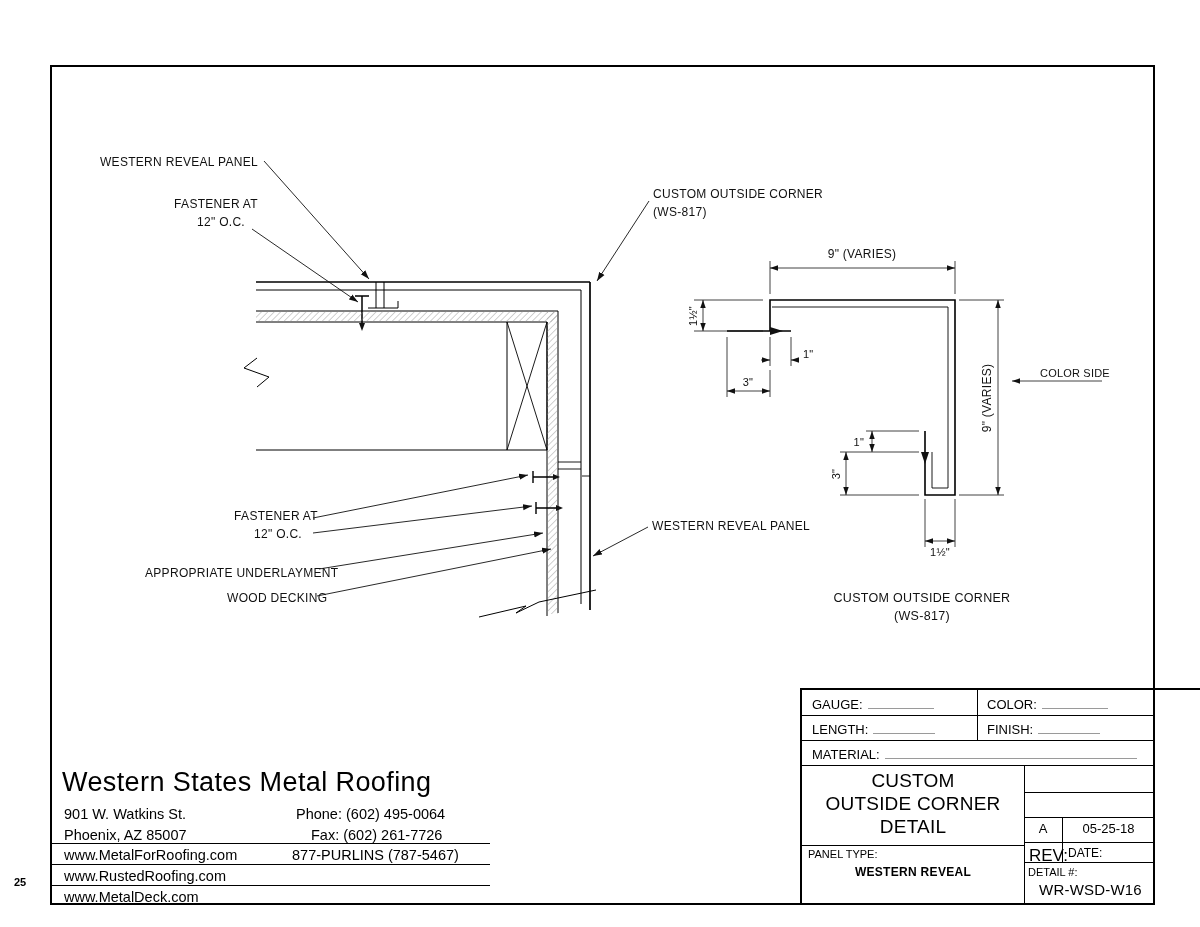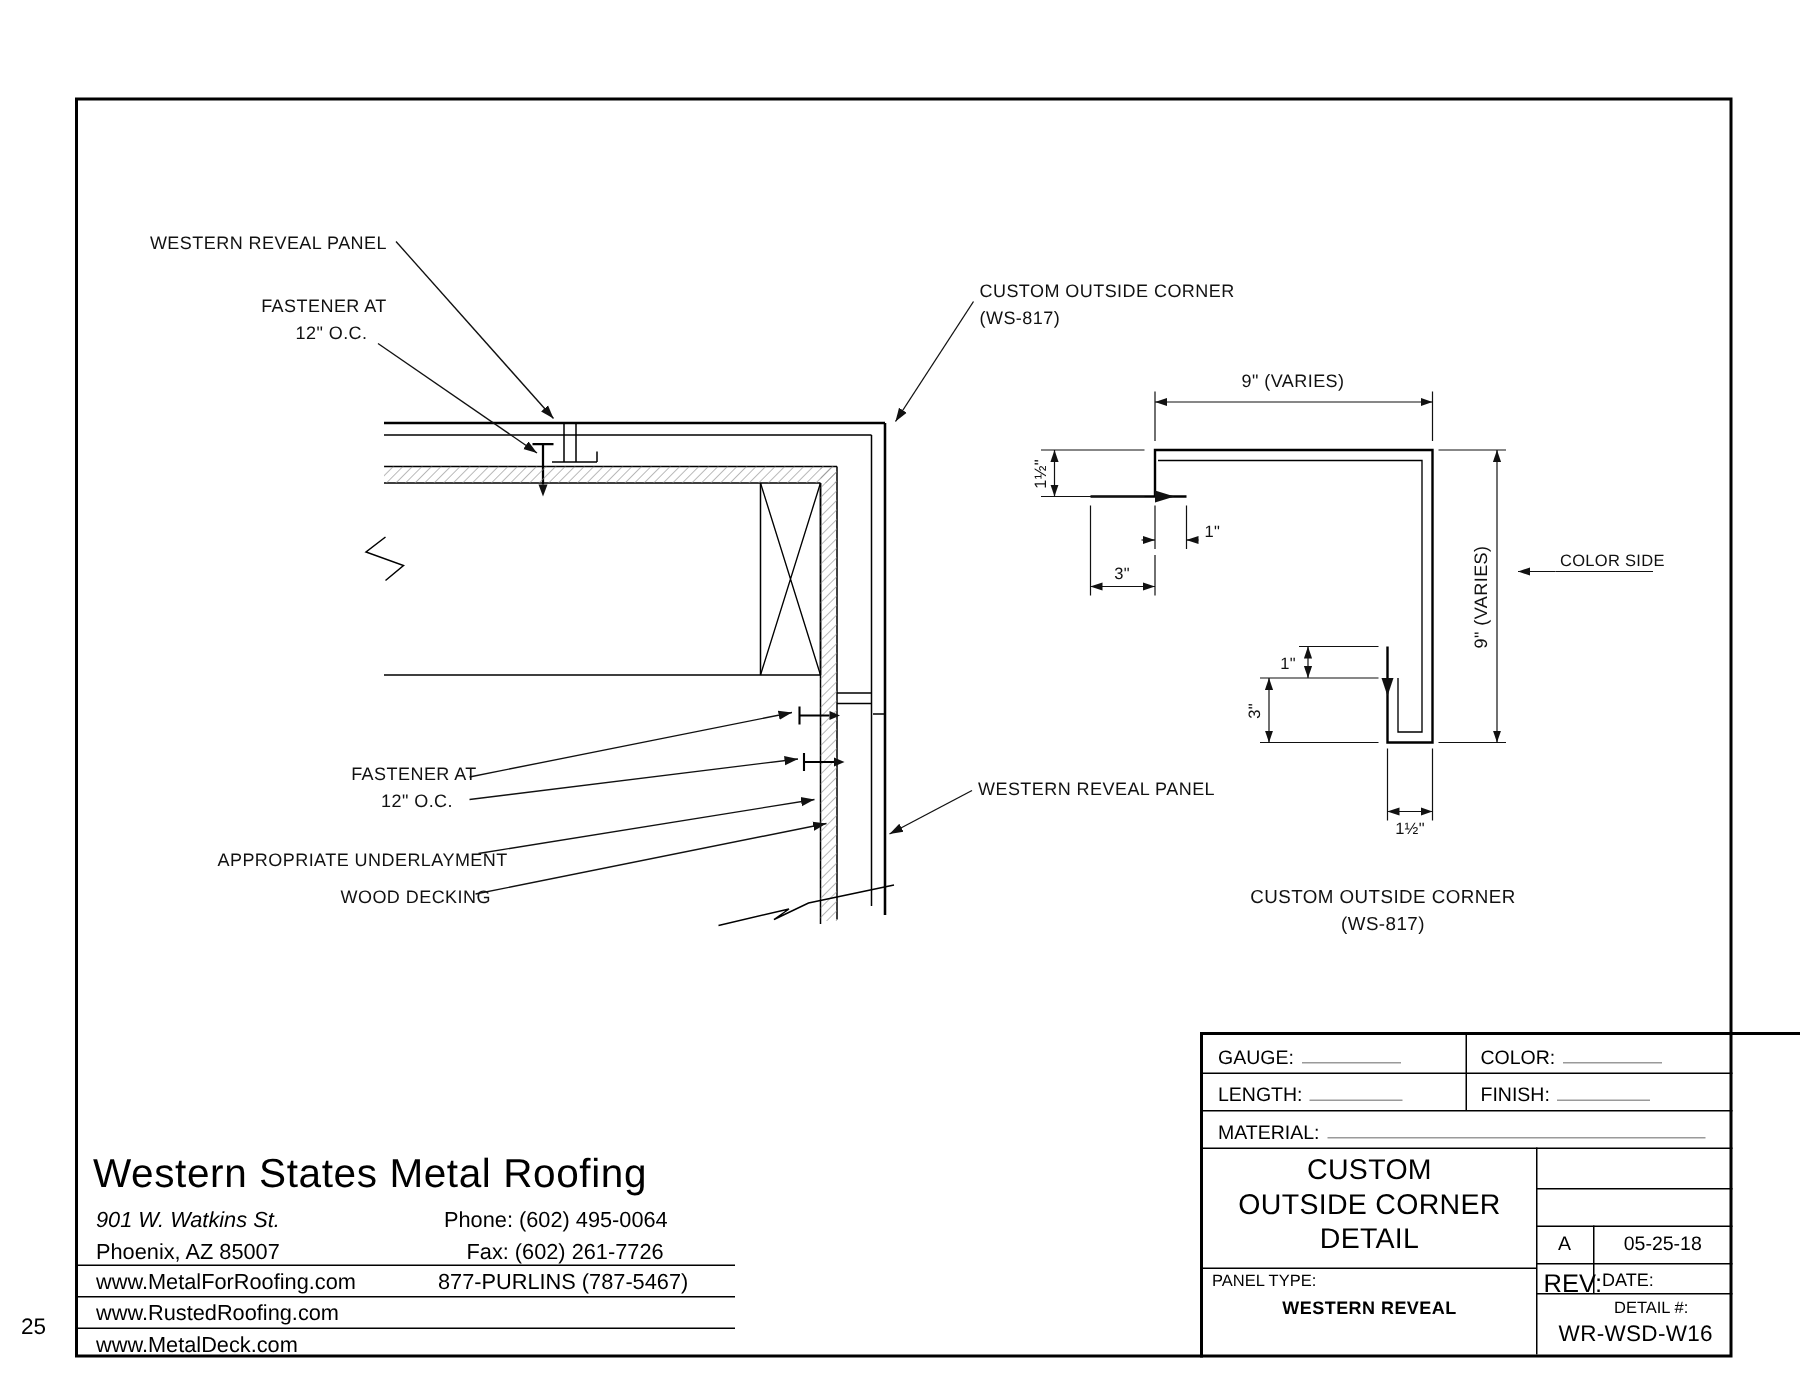--- a/index.html
+++ b/index.html
@@ -12,21 +12,21 @@
   #drawing-svg{position:absolute;left:0;top:0;}
   svg text{font-family:"Liberation Sans",sans-serif;fill:#111;}
   .cad{font-size:12px;letter-spacing:.3px;}
   .cad-sm{font-size:11px;letter-spacing:.2px;}
   .cad-cap{font-size:12.5px;letter-spacing:.3px;}
 
   .border-frame{
     left:50px;top:65px;width:1105px;height:840px;
     border:2px solid #000;box-sizing:border-box;
   }
-  .page-num{left:14px;top:876px;font-size:15px;}
+  .page-num{left:14px;top:876px;font-size:11px;font-weight:bold;}
 
   
   .company-name{left:62px;top:767px;font-size:27px;letter-spacing:.4px;}
   .co-txt{font-size:14.5px;}
   .co-line{height:0;border-top:1px solid #000;left:52px;width:438px;}
 
   
   .titleblock{
     left:800px;top:688px;width:423px;height:217px;
     border-left:2px solid #000;border-top:2px solid #000;box-sizing:border-box;
@@ -152,21 +152,21 @@
     <text class="cad-sm" x="940" y="556" text-anchor="middle">1½"</text>
     <text class="cad-cap" x="922" y="602" text-anchor="middle">CUSTOM OUTSIDE CORNER</text>
     <text class="cad-cap" x="922" y="620" text-anchor="middle">(WS-817)</text>
   </g>
 </svg>
 
 <div class="abs border-frame"></div>
 <div class="abs page-num">25</div>
 
 <div class="abs company-name">Western States Metal Roofing</div>
-<div class="abs co-txt" style="left:64px;top:806px;font-style:italic;">901 W. Watkins St.</div>
+<div class="abs co-txt" style="left:64px;top:806px;">901 W. Watkins St.</div>
 <div class="abs co-txt" style="left:296px;top:806px;">Phone: (602) 495-0064</div>
 <div class="abs co-txt" style="left:64px;top:827px;">Phoenix, AZ 85007</div>
 <div class="abs co-txt" style="left:311px;top:827px;">Fax: (602) 261-7726</div>
 <div class="abs co-txt" style="left:64px;top:847px;">www.MetalForRoofing.com</div>
 <div class="abs co-txt" style="left:292px;top:847px;">877-PURLINS (787-5467)</div>
 <div class="abs co-txt" style="left:64px;top:868px;">www.RustedRoofing.com</div>
 <div class="abs co-txt" style="left:64px;top:889px;">www.MetalDeck.com</div>
 <div class="abs co-line" style="top:843px;"></div>
 <div class="abs co-line" style="top:864px;"></div>
 <div class="abs co-line" style="top:885px;"></div>
@@ -208,15 +208,15 @@
   </div>
 
   <div class="tb-small" style="left:6px;top:158px;">PANEL TYPE:</div>
   <div class="tb-paneltype" style="top:175px;">WESTERN REVEAL</div>
 
   <div class="tb-cell" style="left:222px;width:38px;top:131px;">A</div>
   <div class="tb-cell" style="left:260px;width:93px;top:131px;">05-25-18</div>
   <div class="tb-small" style="left:227px;top:156px;font-size:17px;">REV:</div>
   <div class="tb-small" style="left:266px;top:156px;font-size:12px;">DATE:</div>
 
-  <div class="tb-small" style="left:226px;top:176px;margin-left:48px;">DETAIL #:</div>
+  <div class="tb-small" style="left:226px;top:176px;">DETAIL #:</div>
   <div class="tb-detailnum" style="top:191px;">WR-WSD-W16</div>
 </div>
 
 </body></html>

